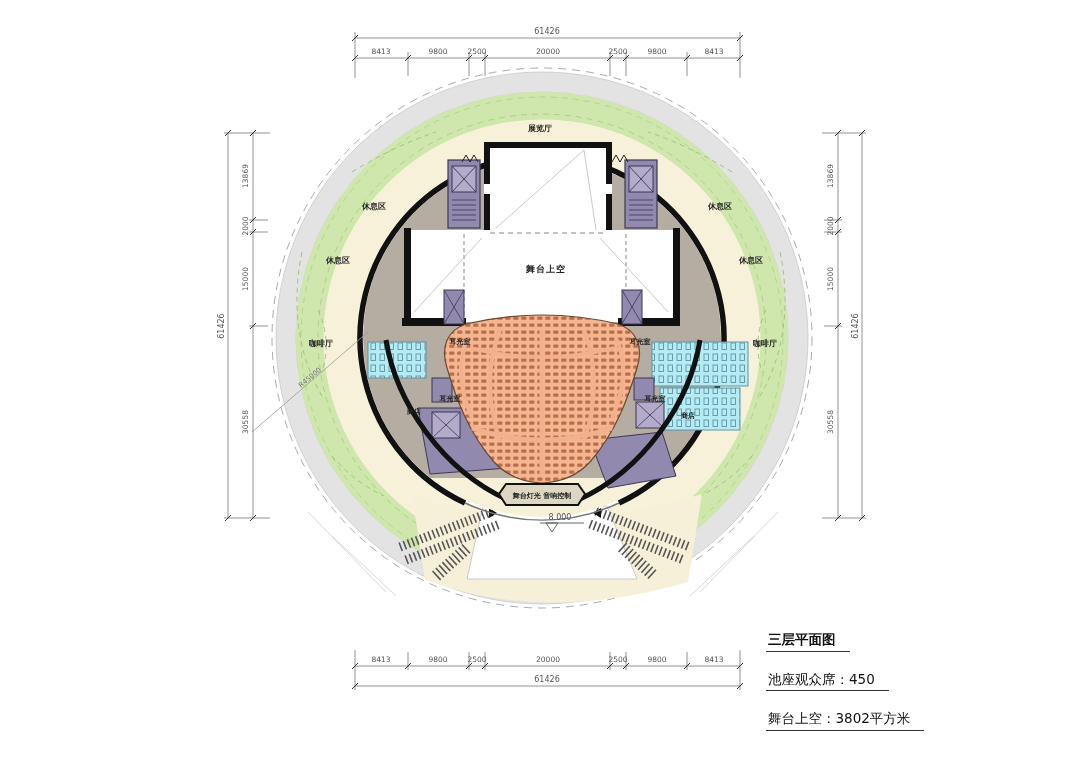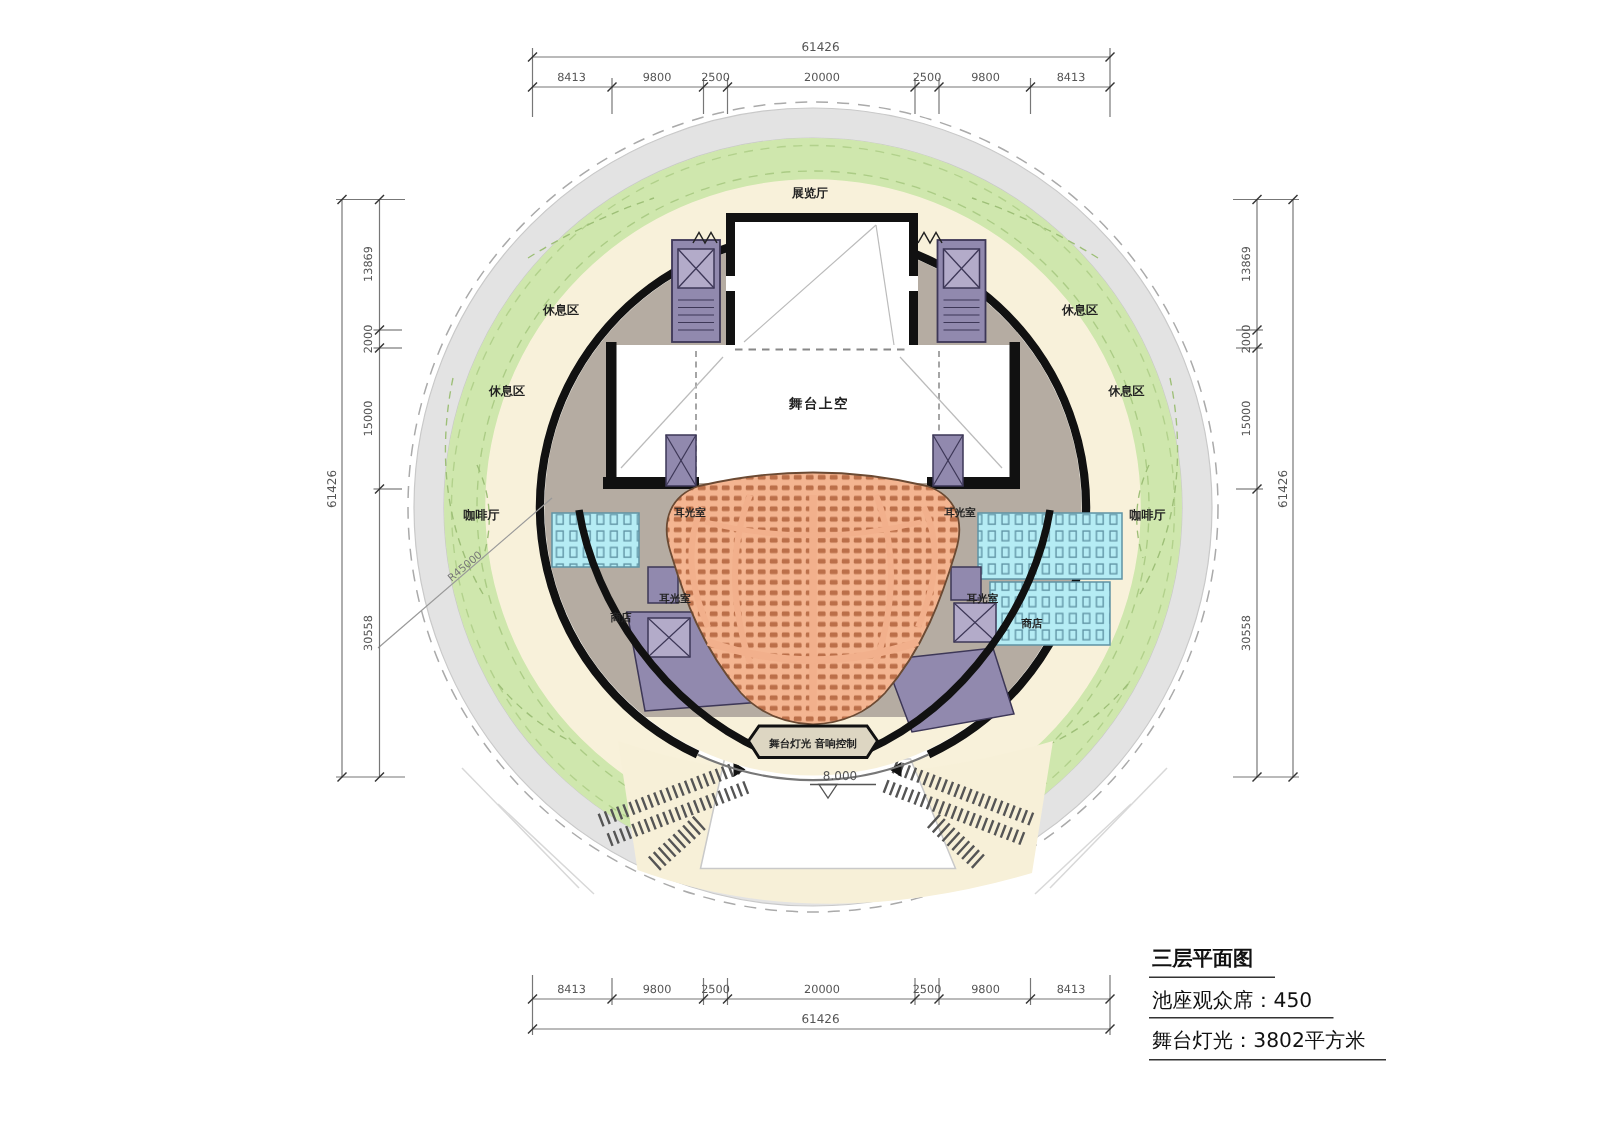--- a/index.html
+++ b/index.html
@@ -7,21 +7,21 @@
           font-family:"DejaVu Sans",sans-serif;}
   svg{position:absolute;left:0;top:0;}
   text{font-family:"DejaVu Sans",sans-serif;fill:#444;}
   .dimtxt{font-size:7.5px;fill:#555;}
   .dimtot{font-size:8px;fill:#555;}
   .roomlbl{font-size:8px;fill:#222;font-weight:bold;}
   .smlbl{font-size:7px;fill:#222;font-weight:bold;}
   .stagelbl{font-size:9px;fill:#222;font-weight:bold;letter-spacing:1px;}
   .annot{font-size:7px;fill:#777;}
   .titleblock{position:absolute;left:766px;top:630px;color:#111;font-size:13.5px;line-height:1.0;}
-  .tb-line{display:table;border-bottom:1.6px solid #333;padding:3px 14px 4px 2px;margin-bottom:6px;white-space:nowrap;}
+  .tb-line{display:table;border-bottom:1.6px solid #333;padding:3px 14px 4px 2px;margin-bottom:18px;white-space:nowrap;}
   .tb-line.first{font-weight:bold;}
 </style>
 </head>
 <body>
 
 <div class="canvas">
 <svg width="1080" height="763" viewBox="0 0 1080 763">
 
   <defs>
     <pattern id="seatpat" width="8" height="7" patternUnits="userSpaceOnUse">
@@ -350,15 +350,15 @@
     <text class="dimtxt" x="833" y="176" transform="rotate(-90 833 176)">13869</text>
     <text class="dimtxt" x="833" y="226" transform="rotate(-90 833 226)">2000</text>
     <text class="dimtxt" x="833" y="279" transform="rotate(-90 833 279)">15000</text>
     <text class="dimtxt" x="833" y="422" transform="rotate(-90 833 422)">30558</text>
   </g>
 </svg>
 
 <div class="titleblock">
   <div class="tb-line first">三层平面图</div>
   <div class="tb-line">池座观众席：450</div>
-  <div class="tb-line">舞台灯光：3802平方米</div>
+  <div class="tb-line">舞台上空：3802平方米</div>
 </div>
 </div>
 
 </body></html>

